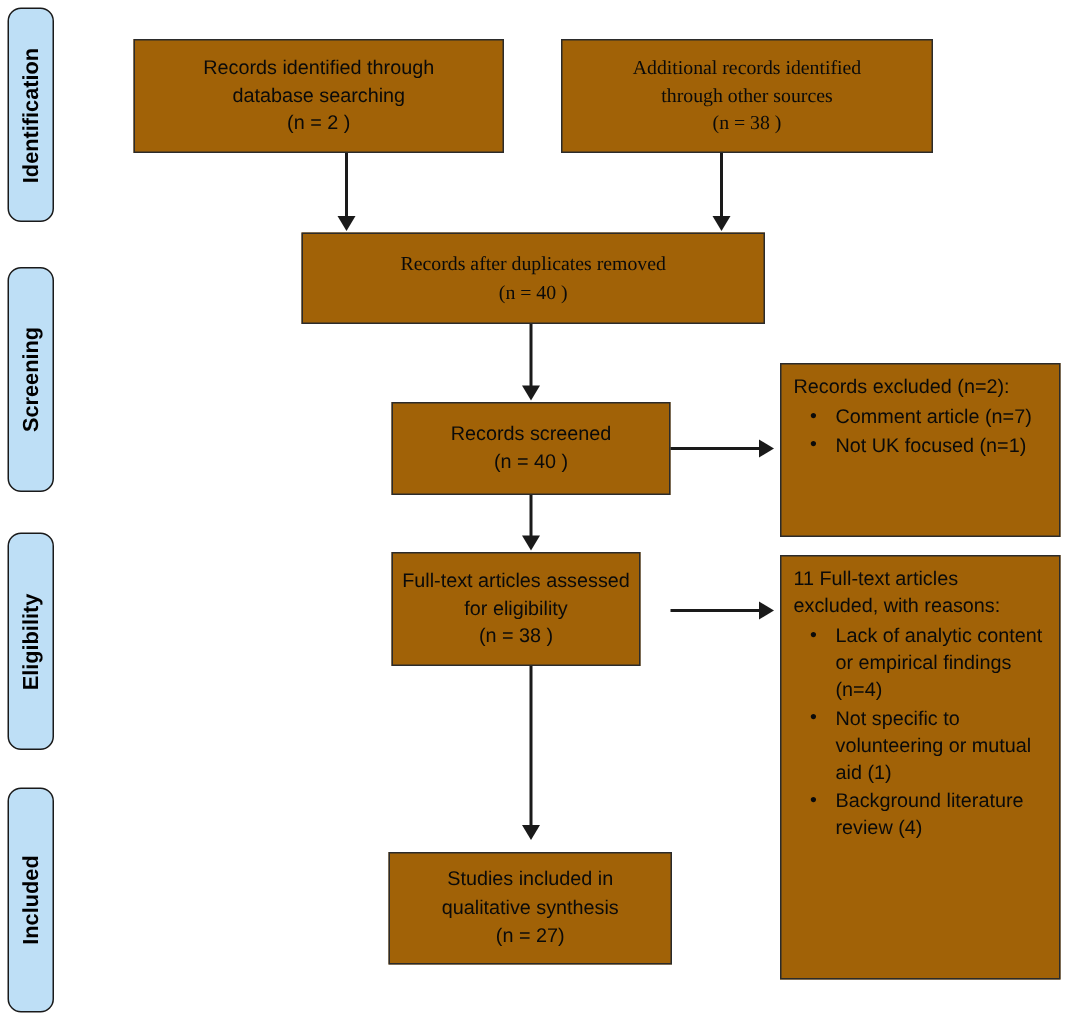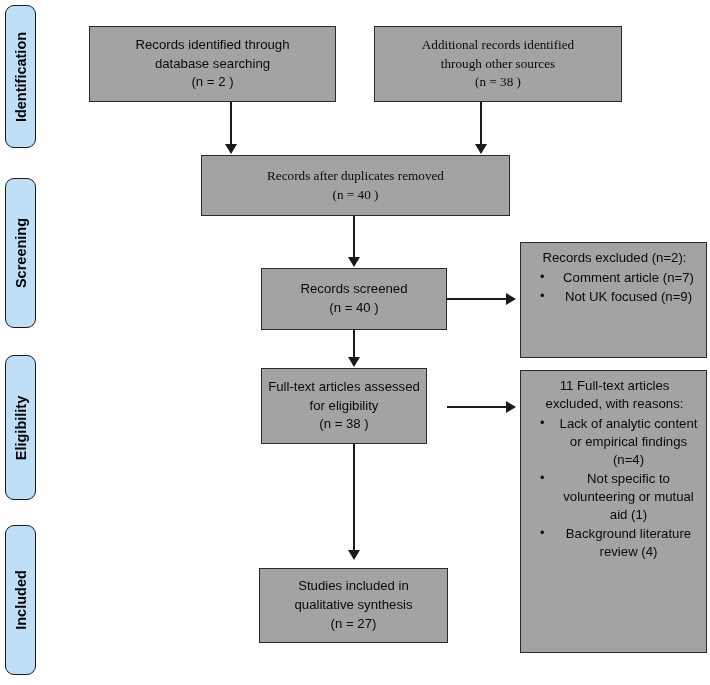--- a/index.html
+++ b/index.html
@@ -39,39 +39,39 @@
     font-size: 14.5px;
     font-weight: bold;
     letter-spacing: 0px;
     color: #000000;
   }
 
   
   .flow-box {
     position: absolute;
     box-sizing: border-box;
-    background: #a3a3a3;
+    background: #a16207;
     border: 1.6px solid #2b2b2b;
     display: flex;
     align-items: center;
     justify-content: center;
   }
   .flow-box .box-text {
     text-align: center;
     font-size: 13.2px;
     line-height: 1.42;
     color: #0a0a0a;
     padding: 0 6px;
   }
   .flow-box.left-align {
     align-items: flex-start;
     justify-content: flex-start;
   }
   .flow-box.left-align .box-text {
-    text-align: center;
+    text-align: left;
     padding: 0;
   }
 
   
   .excl-head {
     font-size: 13.2px;
     line-height: 1.36;
     padding: 6px 6px 0 8px;
     color: #0a0a0a;
   }
@@ -175,21 +175,21 @@
       <span>Records screened</span><br>
       <span>(n = 40  )</span>
     </div>
   </div>
 
   <div class="flow-box left-align" style="left:520px; top:242px; width:187px; height:116px;">
     <div class="box-text" style="width:100%;">
       <div class="excl-head">Records excluded (n=2):</div>
       <ul class="excl-list">
         <li>Comment article (n=7)</li>
-        <li>Not UK focused (n=9)</li>
+        <li>Not UK focused (n=1)</li>
       </ul>
     </div>
   </div>
 
   <div class="flow-box" style="left:261px; top:368px; width:166px; height:76px;">
     <div class="box-text">
       <span>Full-text articles assessed</span><br>
       <span>for eligibility</span><br>
       <span>(n = 38 )</span>
     </div>

